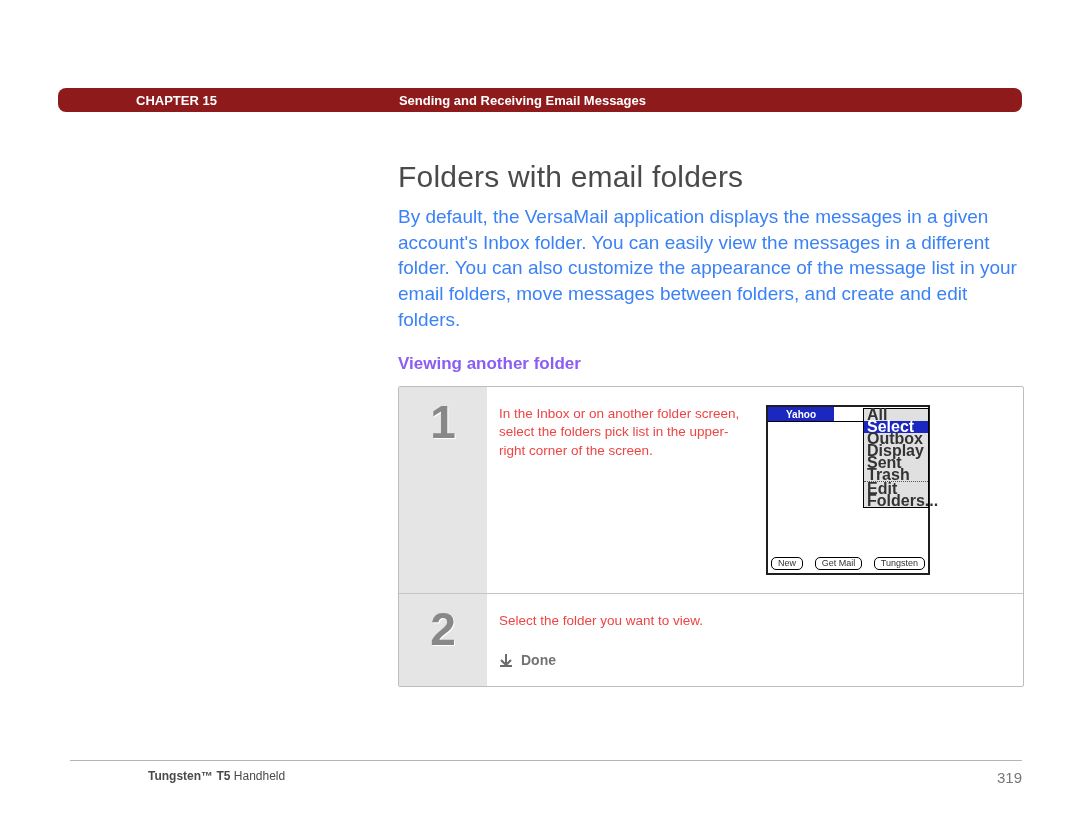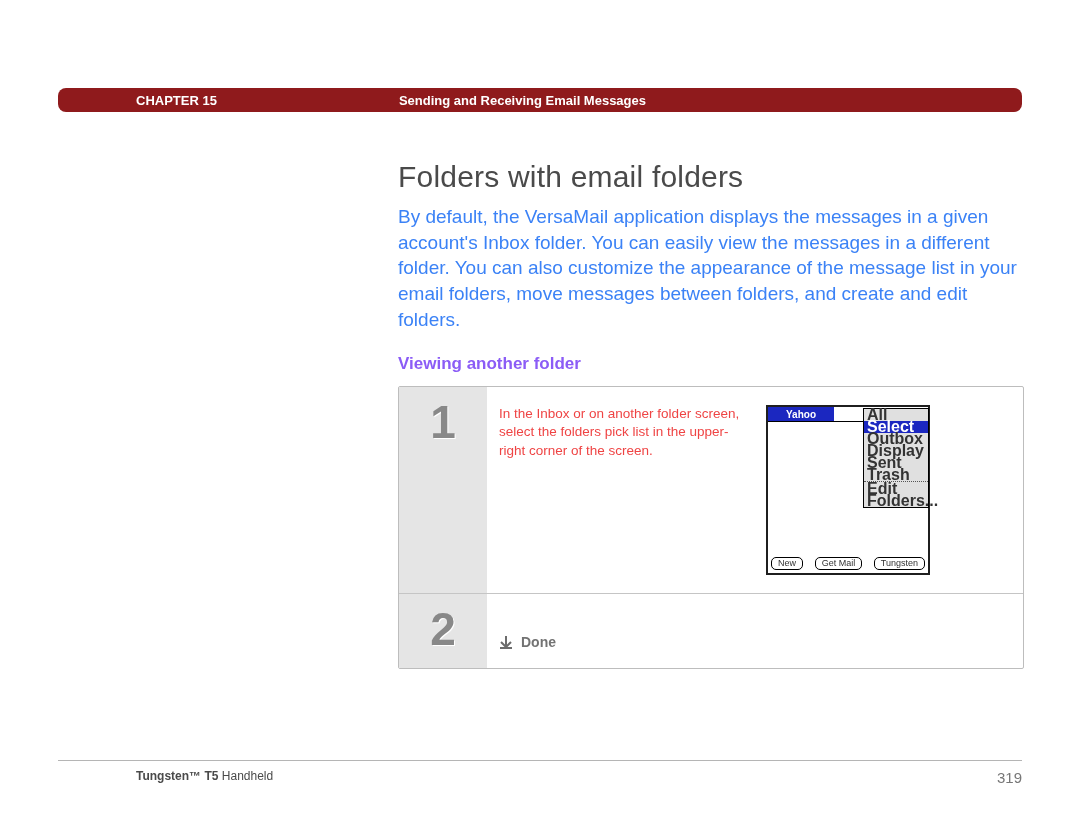--- a/index.html
+++ b/index.html
@@ -182,21 +182,21 @@
     border: 1px solid #000;
     border-radius: 5px;
     font-size: 9px;
     padding: 0 6px;
     line-height: 11px;
     background: #fff;
   }
 
   .footer {
     position: absolute;
-    left: 58px;
+    left: 70px;
     right: 58px;
     bottom: 48px;
     border-top: 1px solid #b5b5b5;
     padding-top: 8px;
     font-size: 12px;
     color: #4a4a4a;
     display: flex;
     justify-content: space-between;
     gap: 12px;
   }
@@ -248,20 +248,21 @@
             <span class="pill">Tungsten</span>
           </div>
         </div>
 
       </div>
     </div>
 
     <div class="step">
       <div class="step-num">2</div>
       <div class="step-body" style="display:block;">
+        <div class="step-text" style="max-width:none;">Select the folder you want to view.</div>
         <div class="done">
           <svg width="14" height="14" viewBox="0 0 14 14">
             <line x1="7" y1="1" x2="7" y2="11" stroke="#6c6c6c" stroke-width="2"></line>
             <polyline points="2,7 7,12 12,7" fill="none" stroke="#6c6c6c" stroke-width="2"></polyline>
             <line x1="1" y1="13" x2="13" y2="13" stroke="#6c6c6c" stroke-width="2"></line>
           </svg>
           <span>Done</span>
         </div>
       </div>
     </div>

